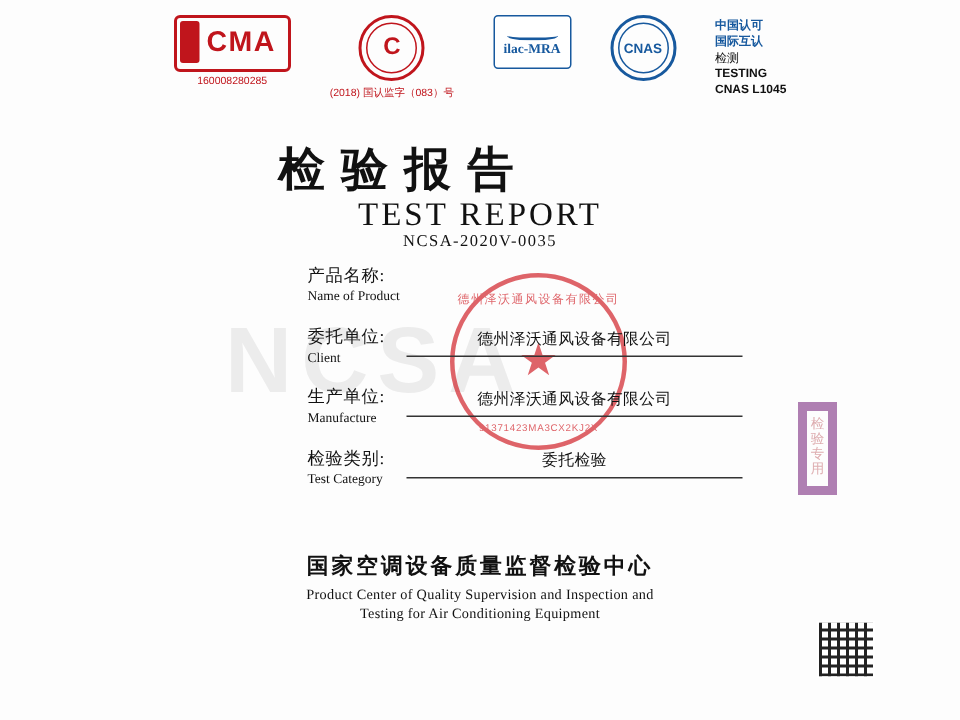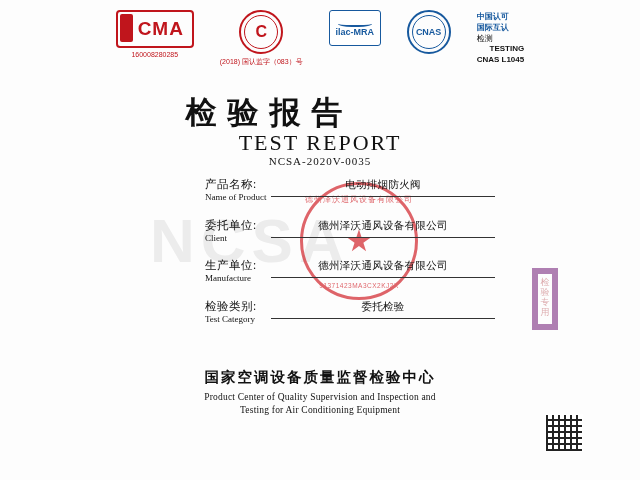--- a/index.html
+++ b/index.html
@@ -107,21 +107,21 @@
     width: 50px;
     height: 34px;
     border: 1.5px solid #17599e;
     border-radius: 3px;
     background: #ffffff;
     display: flex;
     flex-direction: column;
     align-items: center;
     justify-content: center;
     color: #17599e;
-    font-family: Liberation Sans, sans-serif;
+    font-family: Liberation Serif, serif;
     font-size: 9px;
     font-weight: bold;
     line-height: 1.1;
   }
   .ilac .swoosh {
     width: 34px;
     height: 6px;
     border-bottom: 2px solid #17599e;
     border-radius: 0 0 40% 40%;
     margin-bottom: 1px;
@@ -130,21 +130,21 @@
   
   .cnas-text {
     font-family: "Liberation Sans", sans-serif;
     font-size: 8px;
     line-height: 1.35;
     color: #111;
     text-align: left;
     padding-top: 2px;
   }
   .cnas-text .blue { color: #17599e; font-weight: bold; }
-  .cnas-text .bold { font-weight: bold; text-align: right; }
+  .cnas-text .bold { font-weight: bold; }
 
   
   .title-cn {
     position: absolute;
     top: 92px;
     width: 528px;
     text-align: center;
     font-family: "Liberation Serif", serif;
     font-size: 31px;
     font-weight: bold;
@@ -373,21 +373,20 @@
 
   <div class="stamp-side">检验专用</div>
 
   <div class="fields">
 
     <div class="field-row">
       <div class="field-label">
         <span class="cn">产品名称:</span>
         <span class="en">Name of Product</span>
       </div>
-      <div class="field-value">电动排烟防火阀</div>
     </div>
 
     <div class="field-row">
       <div class="field-label">
         <span class="cn">委托单位:</span>
         <span class="en">Client</span>
       </div>
       <div class="field-value">德州泽沃通风设备有限公司</div>
     </div>
 

